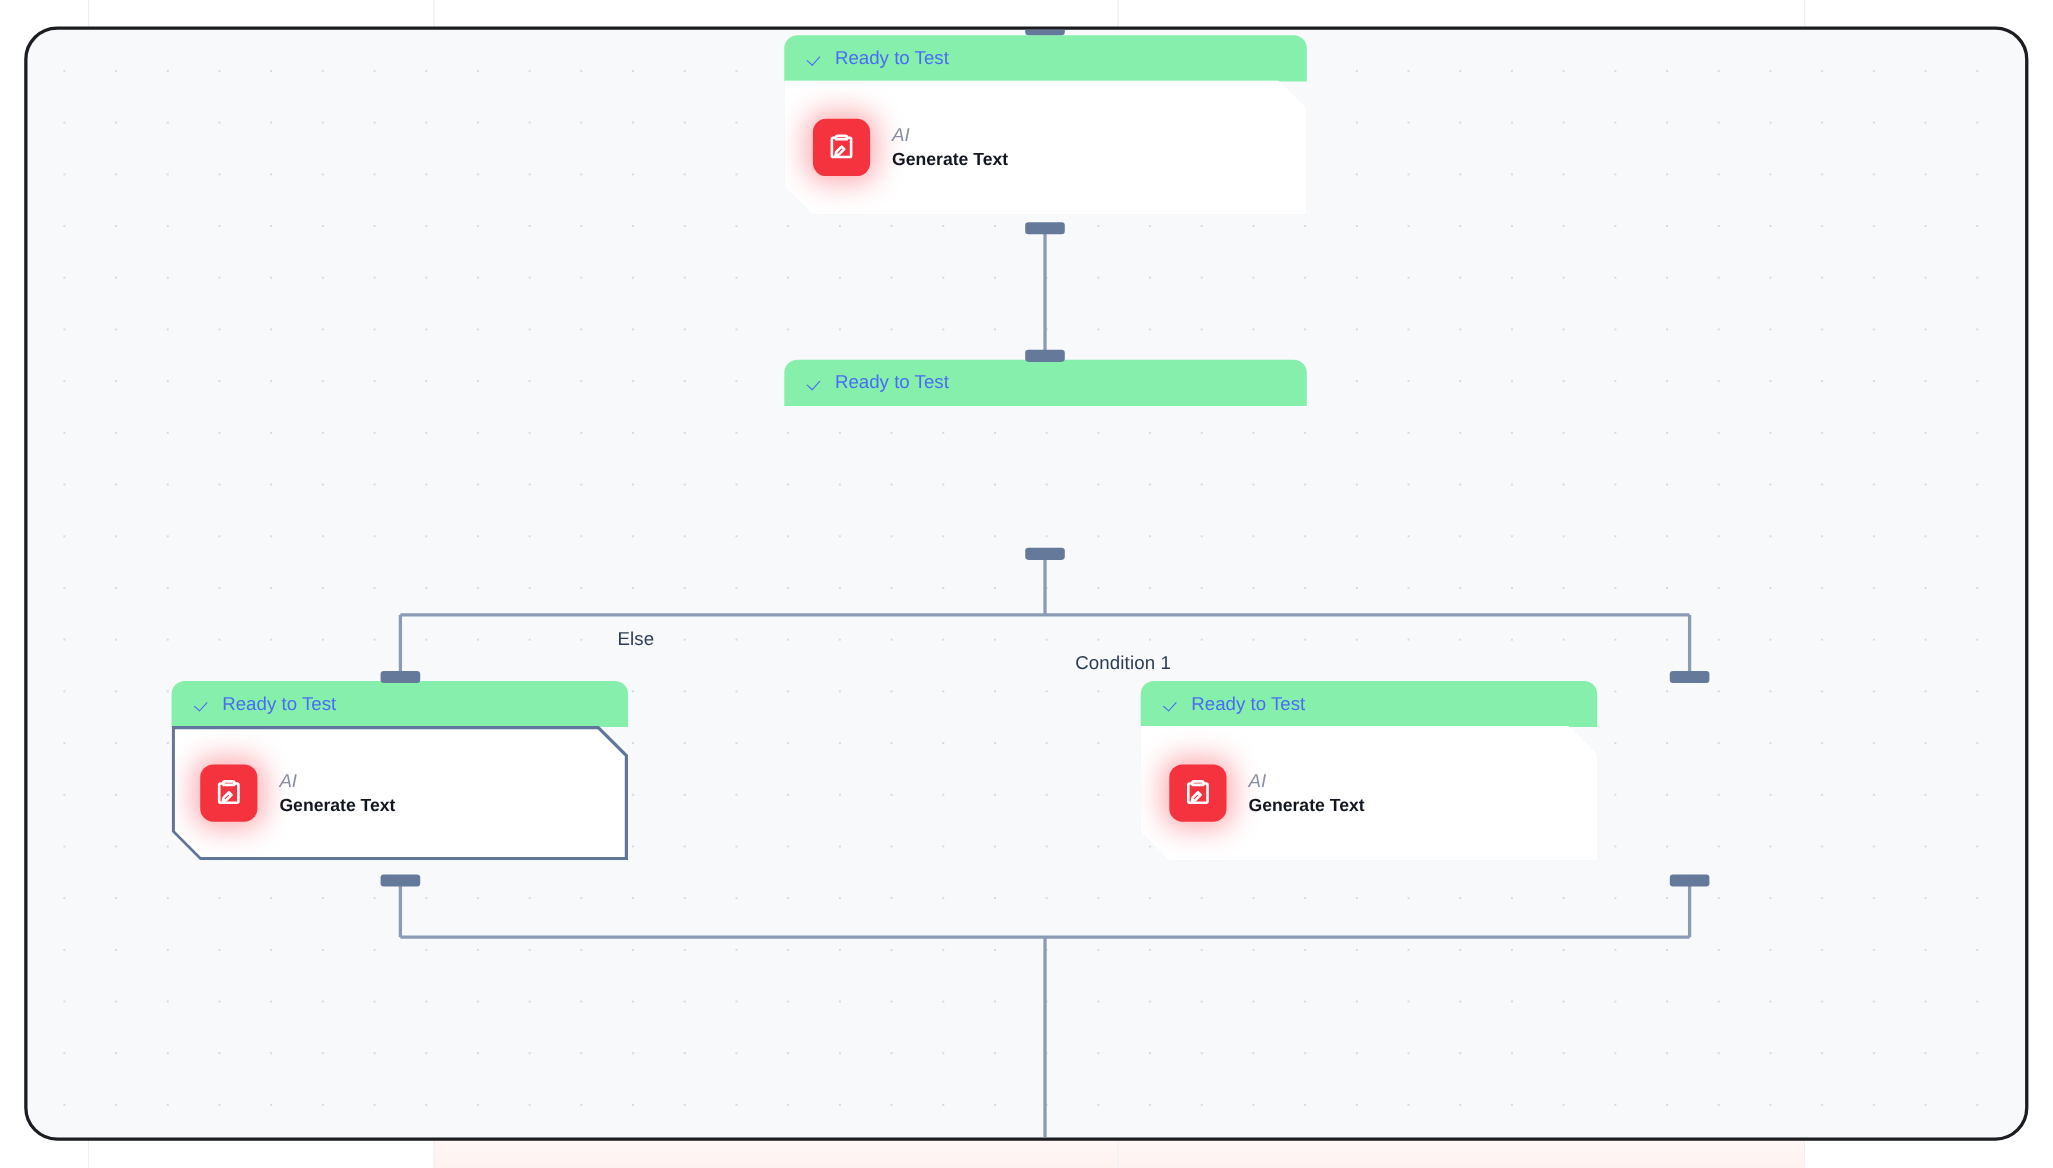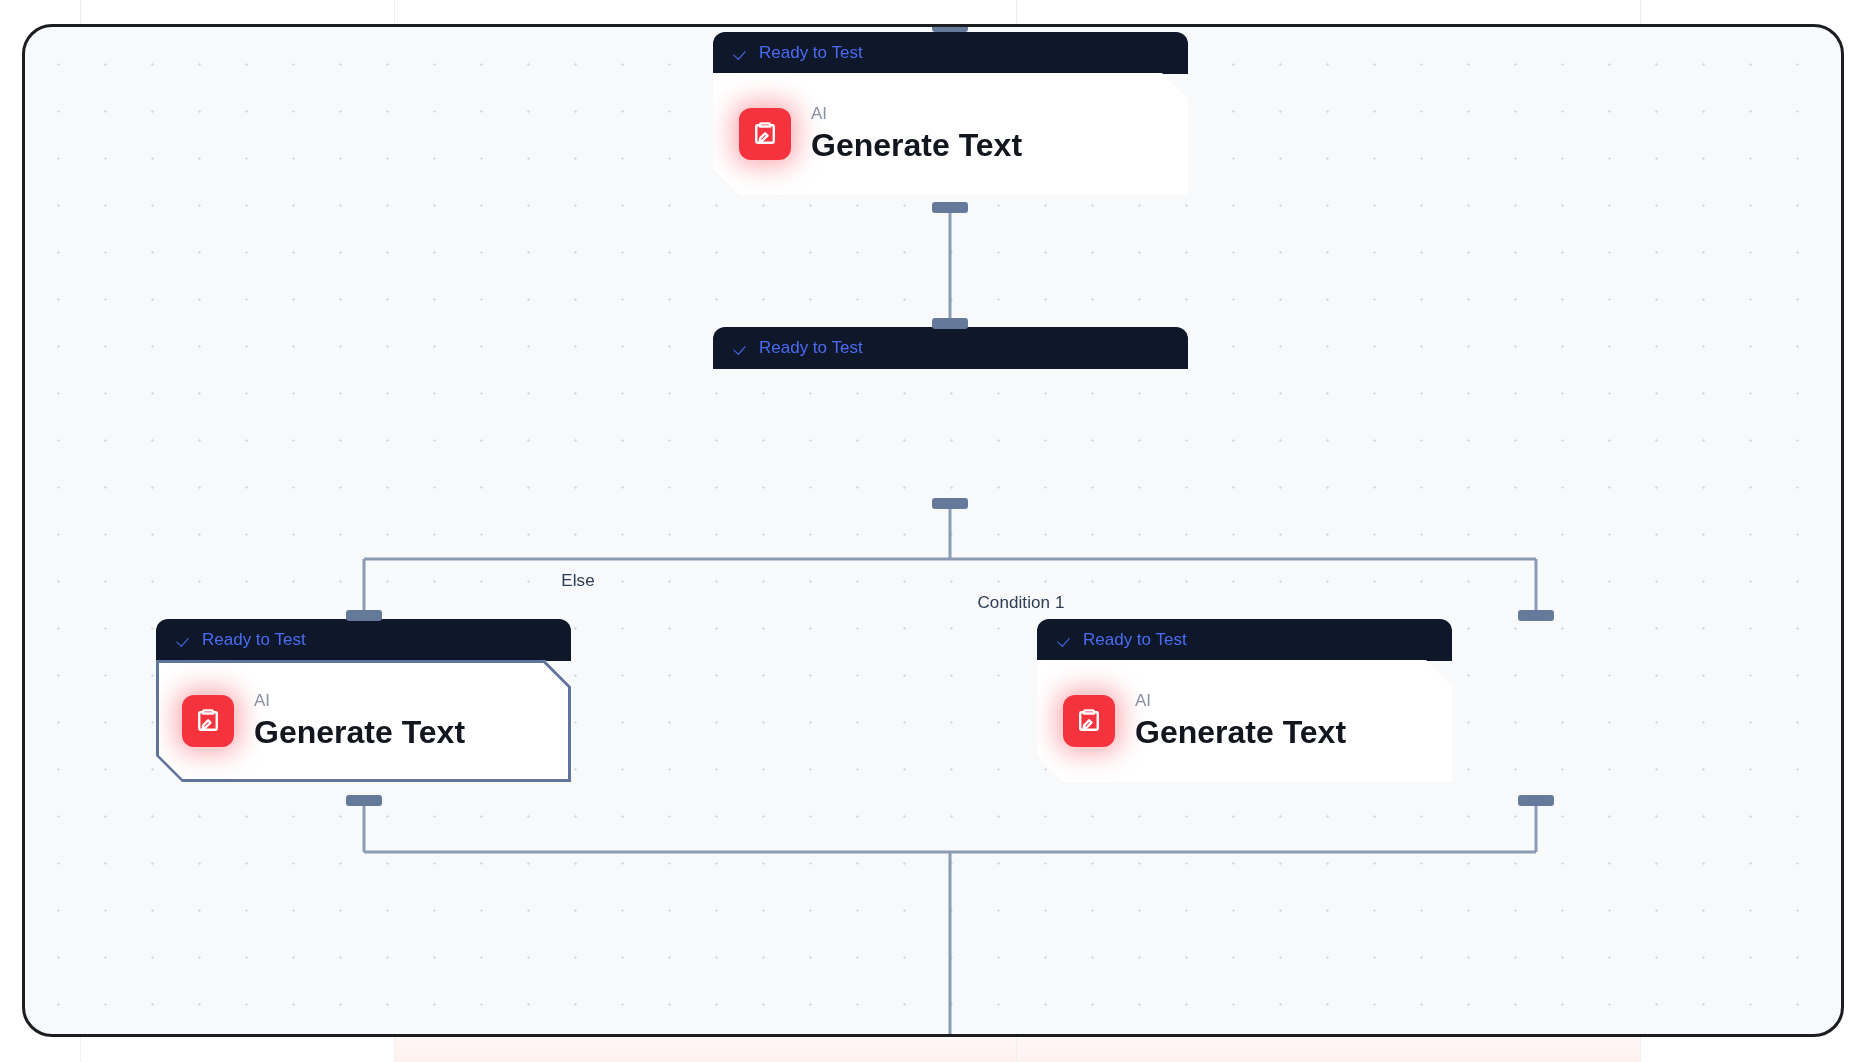--- a/index.html
+++ b/index.html
@@ -74,21 +74,21 @@
     border-radius:3px;
     transform:translateX(-50%);
     z-index:6;
   }
 
   
   .node { position:absolute; z-index:5; }
 
   .node-status {
     height:42px;
-    background:#0f172a;
+    background:#86efac;
     border-radius:12px 12px 0 0;
     display:flex; align-items:center;
     gap:9px;
     padding:0 22px;
     font-size:17px;
     color:#4a6cf5;
     position:relative;
     top:1px;
   }
   .node-status .check {
@@ -130,22 +130,22 @@
     width:52px; height:52px;
     border-radius:12px;
     flex:none;
     display:flex; align-items:center; justify-content:center;
     position:relative;
   }
   .node-icon.ai   { background:#f5333f; box-shadow:0 0 24px 7px rgba(245,51,63,.38); }
   .node-icon.flow { background:#2f7df6; box-shadow:0 0 24px 7px rgba(47,125,246,.38); }
 
   .node-text { display:flex; flex-direction:column; gap:3px; }
-  .node-kind  { font-size:17px; color:#8892a4; line-height:1.15; }
-  .node-title { font-size:32px; color:#11161f; font-weight:bold; line-height:1.2; }
+  .node-kind  { font-size:17px; color:#8892a4; line-height:1.15;font-style:italic; }
+  .node-title { font-size:16px; color:#11161f; font-weight:bold; line-height:1.2; }
 </style>
 </head>
 <body>
 
 <div class="toolbar-strip">
   <div class="toolbar-div" style="left:80px"></div>
   <div class="toolbar-div" style="left:394px"></div>
   <div class="toolbar-div" style="left:1016px"></div>
   <div class="toolbar-div" style="left:1640px"></div>
 </div>

